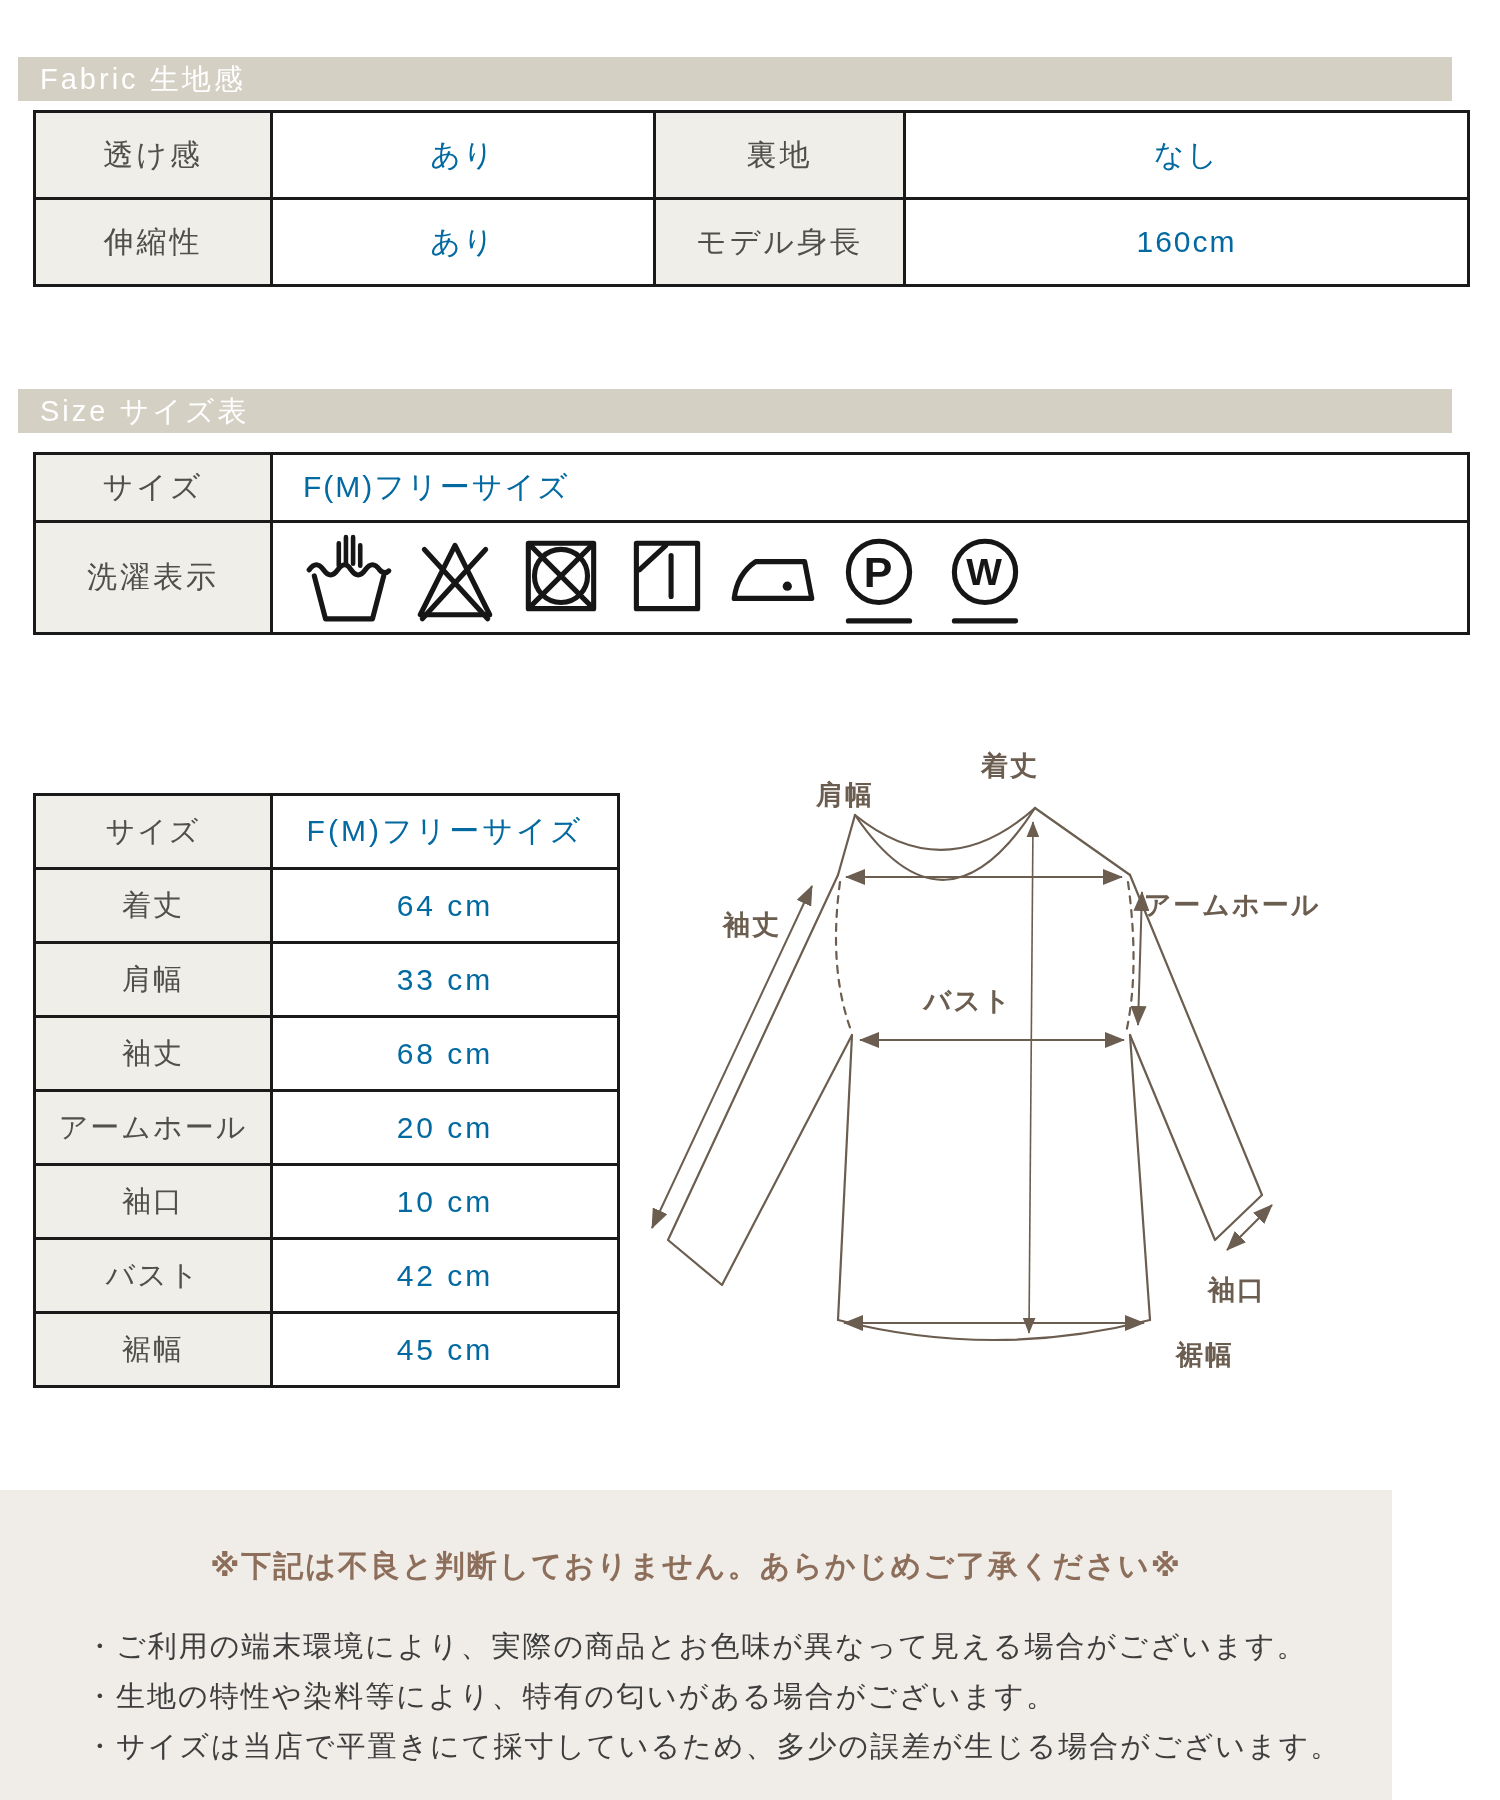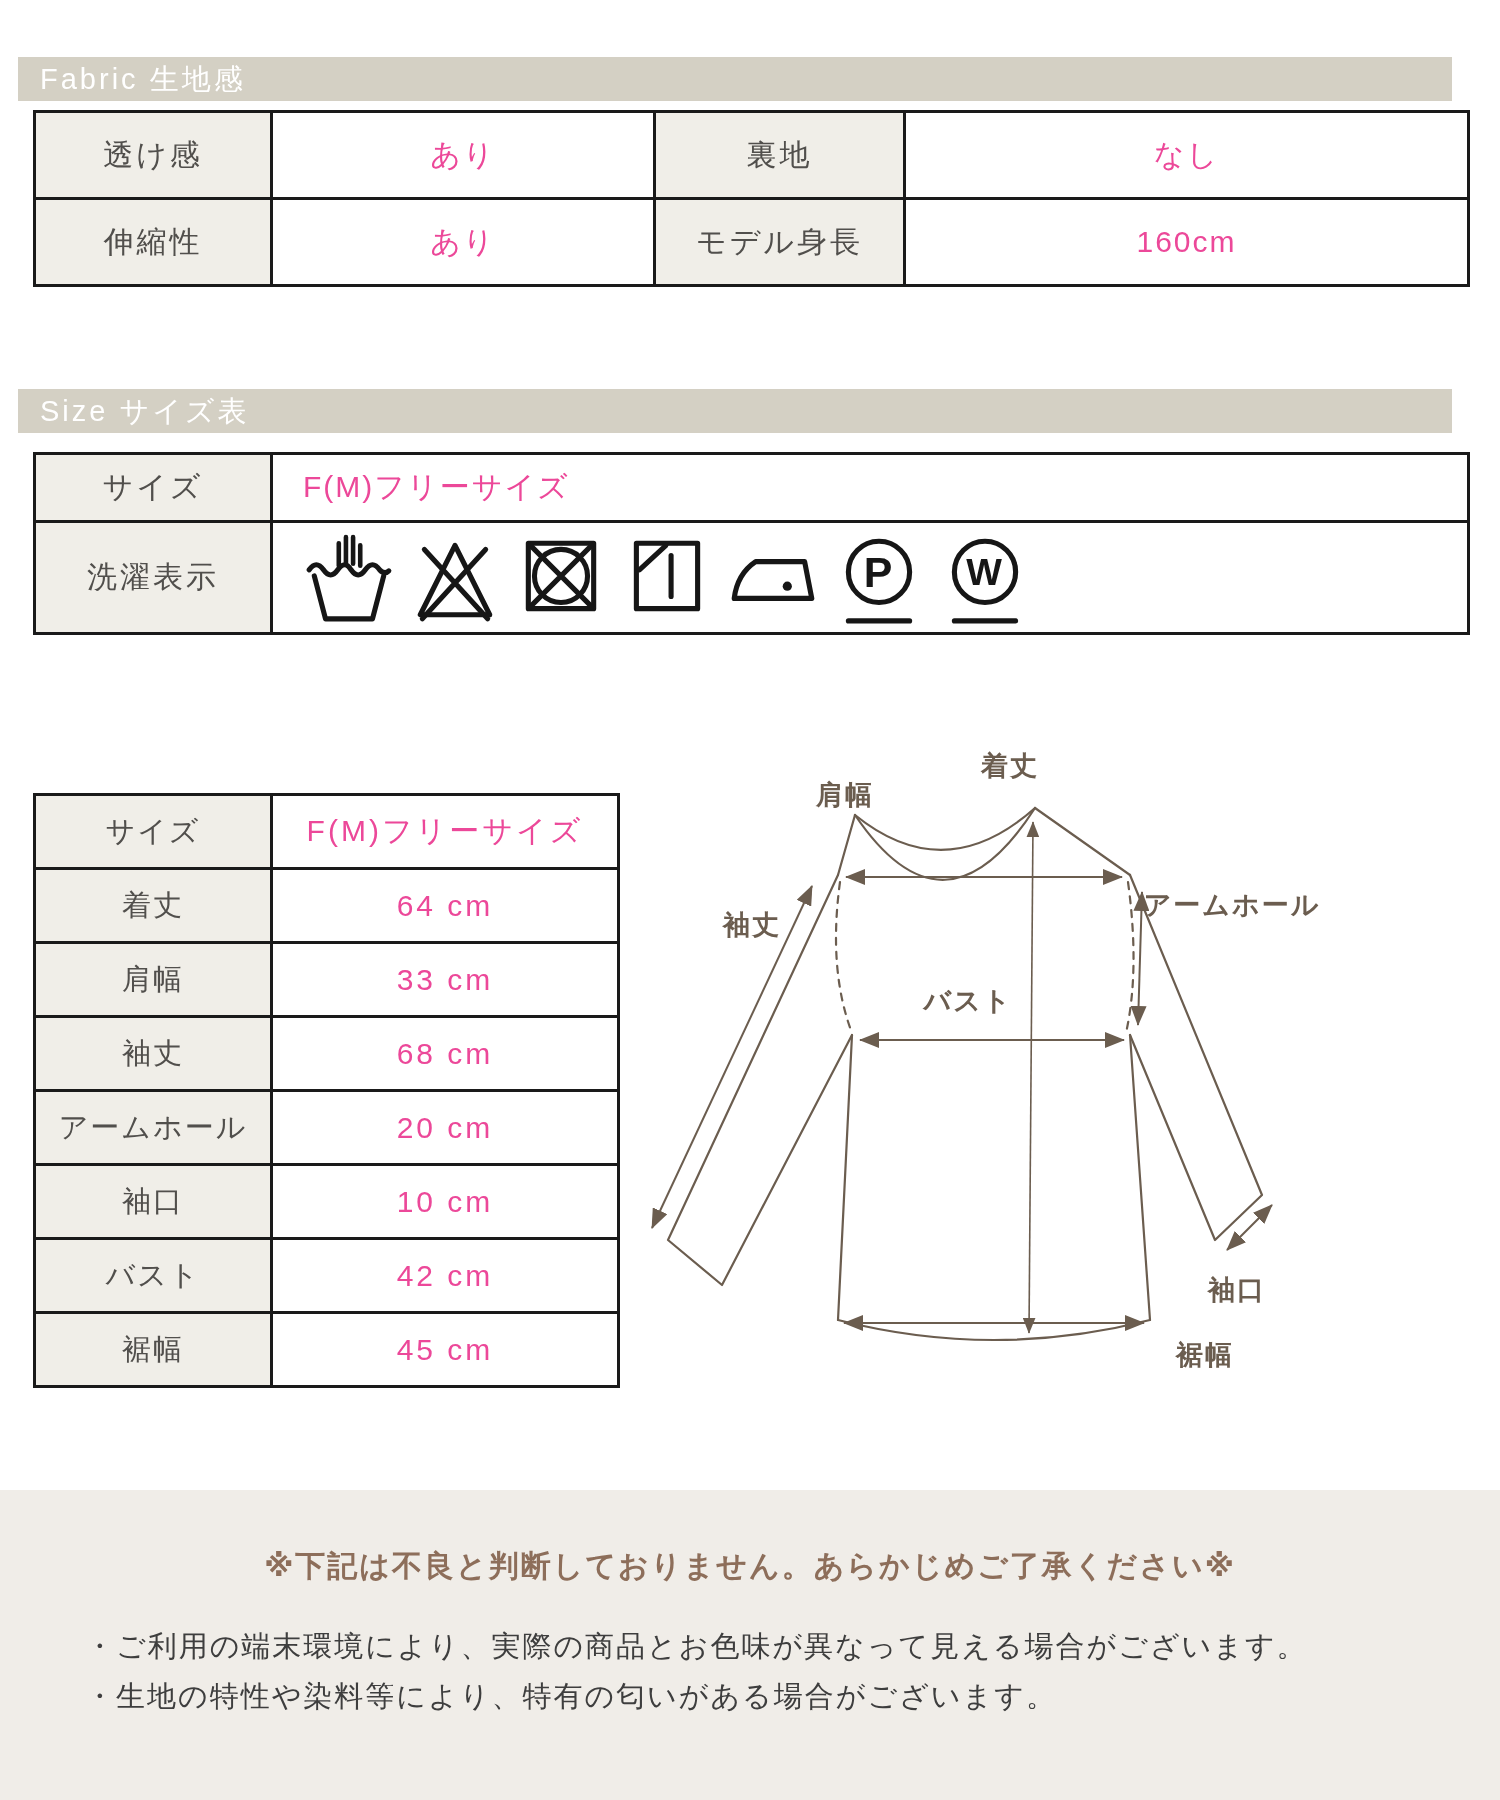--- a/index.html
+++ b/index.html
@@ -12,21 +12,21 @@
     position:absolute;left:18px;width:1434px;height:44px;background:#d4d0c4;
     color:#ffffff;font-size:29px;line-height:45px;letter-spacing:3px;
     padding-left:22px;box-sizing:border-box;
   }
   .band.fabric{top:57px;}
   .band.size{top:389px;}
 
   table{border-collapse:collapse;table-layout:fixed;}
   td{border:3px solid #1a1a1a;vertical-align:middle;box-sizing:border-box;}
   .lbl{background:#f0eee8;text-align:center;font-size:30px;letter-spacing:3px;color:#514f4c;}
-  .val{background:#ffffff;font-size:30px;color:#ec4899;letter-spacing:2px;}
+  .val{background:#ffffff;font-size:30px;color:#0369a1;letter-spacing:2px;}
   .val.center{text-align:center;}
   .val.left{text-align:left;padding-left:30px;}
 
   .t1{position:absolute;top:110px;left:33px;width:1434px;}
   .t1 td{height:87px;}
 
   .t2{position:absolute;top:452px;left:33px;width:1434px;}
   .t2 tr.r1 td{height:68px;}
   .t2 tr.r2 td{height:70px;}
   .t2 tr.r3 td{height:112px;}
@@ -44,21 +44,21 @@
   .diagram text{
     font-family:"Liberation Sans","DejaVu Sans",sans-serif;
     font-size:27px;font-weight:bold;fill:#6b5d4f;letter-spacing:2px;text-anchor:middle;
   }
   .garment{stroke:#6b5d4f;stroke-width:2.2;fill:none;stroke-linejoin:round;stroke-linecap:round;}
   .seam{stroke-dasharray:7,7;}
   .measure{stroke:#6b5d4f;stroke-width:2;fill:none;marker-start:url(#ah);marker-end:url(#ah);}
   .measure.thin{stroke-width:1.6;}
 
   .notes{
-    position:absolute;left:0;top:1490px;width:1500px;height:310px;background:#f0ede8;
+    position:absolute;left:0;top:1490px;width:1392px;height:310px;background:#f0ede8;
   }
   .notes-title{
     margin-top:56px;text-align:center;font-size:30px;color:#8d6e5a;
     letter-spacing:2px;font-weight:bold;
   }
   .notes-list{margin:34px 13px 0 85px;}
   .notes-item{font-size:29px;color:#3e3e3e;letter-spacing:2px;line-height:50px;}
 
   .care-glyph{stroke:#161616;stroke-width:5;fill:none;stroke-linecap:round;stroke-linejoin:round;}
   .care-letter{fill:#161616;font-family:"Liberation Sans",sans-serif;font-weight:bold;text-anchor:middle;}
@@ -239,16 +239,17 @@
     <text x="328" y="270">バスト</text>
     <text x="597" y="559">袖口</text>
     <text x="565" y="624">裾幅</text>
   </svg>
 
   <div class="notes">
     <div class="notes-title">※下記は不良と判断しておりません。あらかじめご了承ください※</div>
     <div class="notes-list">
       <div class="notes-item">・ご利用の端末環境により、実際の商品とお色味が異なって見える場合がございます。</div>
       <div class="notes-item">・生地の特性や染料等により、特有の匂いがある場合がございます。</div>
+      <div class="notes-item">・サイズは当店で平置きにて採寸しているため、多少の誤差が生じる場合がございます。</div>
     </div>
   </div>
 
 </div>
 
 </body></html>

